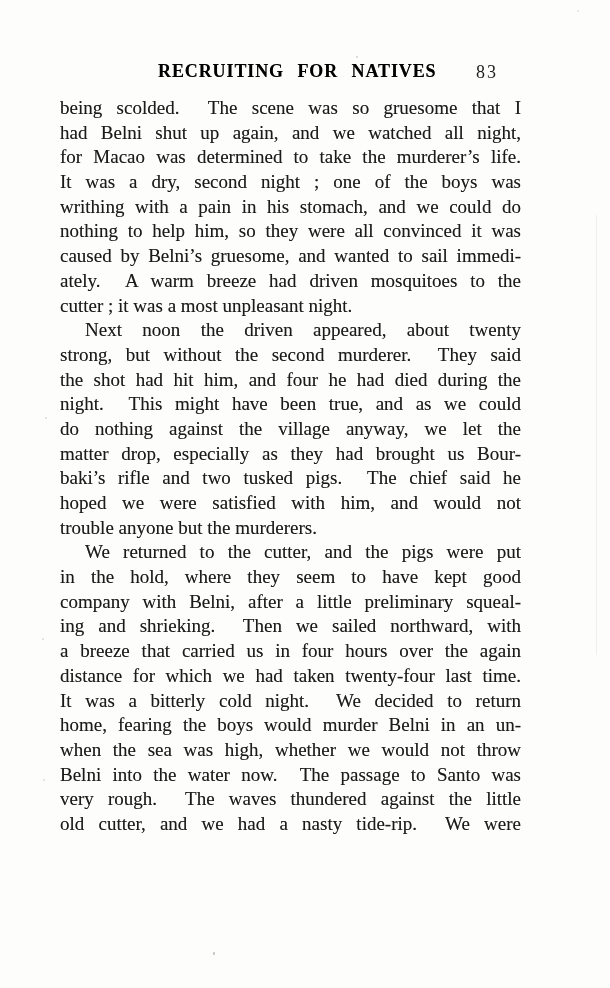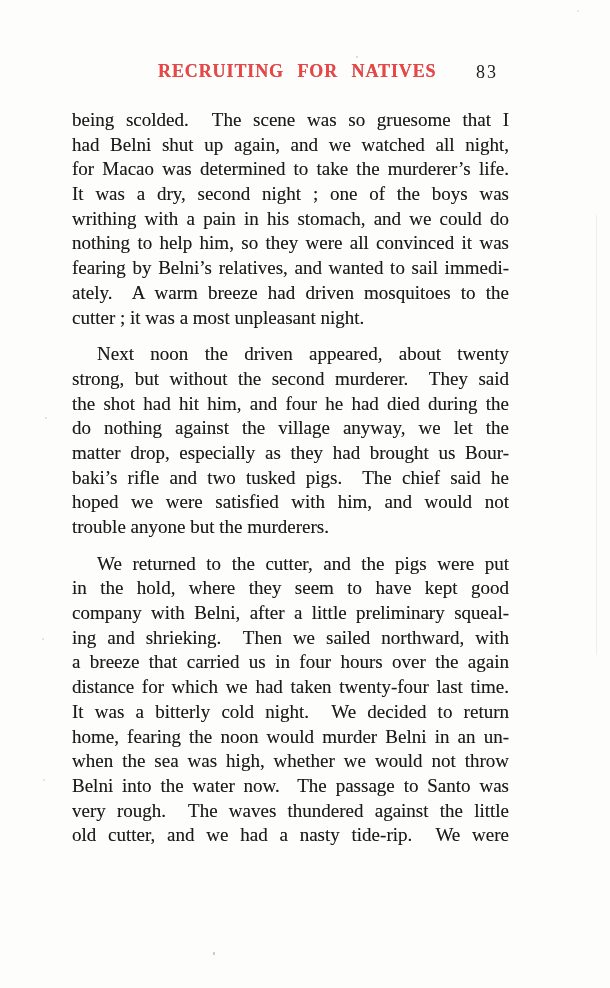--- a/index.html
+++ b/index.html
@@ -19,21 +19,21 @@
     color: #1c1c1c;
   }
   .running-head {
     position: absolute;
     top: 61px;
     left: 158px;
     font-size: 18px;
     font-weight: bold;
     letter-spacing: 0.9px;
     word-spacing: 8px;
-    color: #ef4444;
+    color: #000000;
     white-space: nowrap;
     text-shadow: 0 0 0.4px rgba(0,0,0,0.45);
   }
   .page-number {
     position: absolute;
     top: 62px;
     left: 476px;
     font-size: 18px;
     letter-spacing: 2px;
     color: #1d1d1d;
@@ -42,21 +42,21 @@
   .text-block {
     position: absolute;
     top: 96px;
     left: 60px;
     width: 461px;
     font-size: 19px;
     line-height: 24.7px;
     color: #1b1b1b;
     text-shadow: 0 0 0.4px rgba(0,0,0,0.4);
   }
-  .paragraph { margin: 12px; padding: 0; }
+  .paragraph { margin: 0; padding: 0; }
   .line {
     text-align: justify;
     text-align-last: justify;
     white-space: normal;
     height: 24.7px;
     overflow: visible;
   }
   .line.indent { text-indent: 25px; }
   .line.last {
     text-align: left;
@@ -88,43 +88,44 @@
   <div class="page-number">83</div>
 
   <div class="text-block">
       <div class="paragraph">
         <div class="line">being scolded.&nbsp; The scene was so gruesome that I</div>
         <div class="line">had Belni shut up again, and we watched all night,</div>
         <div class="line">for Macao was determined to take the murderer’s life.</div>
         <div class="line">It was a dry, second night ; one of the boys was</div>
         <div class="line">writhing with a pain in his stomach, and we could do</div>
         <div class="line">nothing to help him, so they were all convinced it was</div>
-        <div class="line">fearing by Belni’s relatives, and wanted to sail immedi-</div>
+        <div class="line">caused by Belni’s gruesome, and wanted to sail immedi-</div>
         <div class="line">ately.&nbsp; A warm breeze had driven mosquitoes to the</div>
         <div class="line last">cutter ; it was a most unpleasant night.</div>
       </div>
       <div class="paragraph">
         <div class="line indent">Next noon the driven appeared, about twenty</div>
         <div class="line">strong, but without the second murderer.&nbsp; They said</div>
         <div class="line">the shot had hit him, and four he had died during the</div>
+        <div class="line">night.&nbsp; This might have been true, and as we could</div>
         <div class="line">do nothing against the village anyway, we let the</div>
         <div class="line">matter drop, especially as they had brought us Bour-</div>
         <div class="line">baki’s rifle and two tusked pigs.&nbsp; The chief said he</div>
         <div class="line">hoped we were satisfied with him, and would not</div>
         <div class="line last">trouble anyone but the murderers.</div>
       </div>
       <div class="paragraph">
         <div class="line indent">We returned to the cutter, and the pigs were put</div>
         <div class="line">in the hold, where they seem to have kept good</div>
         <div class="line">company with Belni, after a little preliminary squeal-</div>
         <div class="line">ing and shrieking.&nbsp; Then we sailed northward, with</div>
         <div class="line">a breeze that carried us in four hours over the again</div>
         <div class="line">distance for which we had taken twenty-four last time.</div>
         <div class="line">It was a bitterly cold night.&nbsp; We decided to return</div>
-        <div class="line">home, fearing the noon would murder Belni in an un-</div>
+        <div class="line">home, fearing the boys would murder Belni in an un-</div>
         <div class="line">when the sea was high, whether we would not throw</div>
         <div class="line">Belni into the water now.&nbsp; The passage to Santo was</div>
         <div class="line">very rough.&nbsp; The waves thundered against the little</div>
         <div class="line">old cutter, and we had a nasty tide-rip.&nbsp; We were</div>
       </div>
     </div>
 
   <div class="page-edge-shadow"></div>
   <div class="speck" style="left:356px; top:56px;  width:2px; height:2px;"></div>
   <div class="speck" style="left:577px; top:10px;  width:2px; height:2px; opacity:0.25;"></div>

